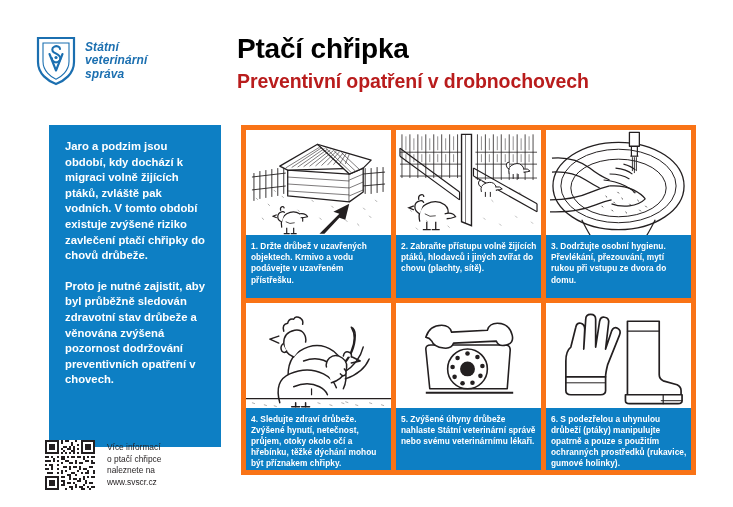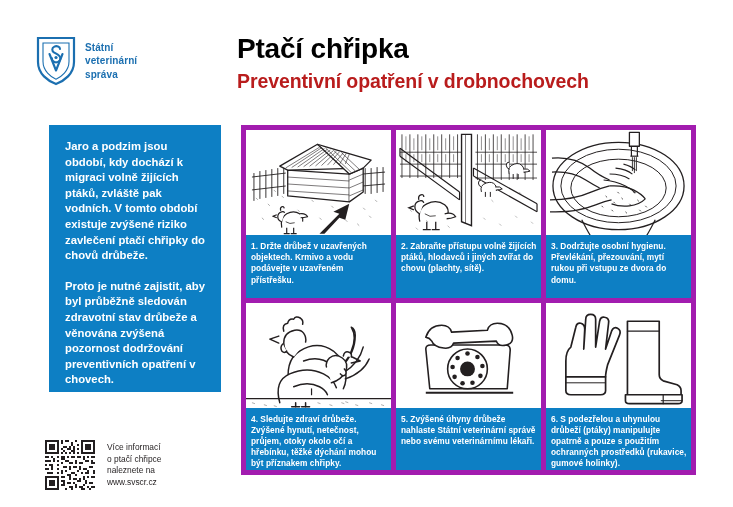--- a/index.html
+++ b/index.html
@@ -25,25 +25,26 @@
   #logo-block {
     position: absolute;
     left: 36px; top: 36px;
     display: flex;
     align-items: center;
     gap: 9px;
   }
   #logo-shield { width: 40px; height: 50px; display:block; }
   #logo-text {
     color: #1b6fb0;
-    font-size: 10px;
+    font-size: 12px;
     font-weight: bold;
     line-height: 13.5px;
     letter-spacing: .1px;
     white-space: pre-line;
+    font-style: italic;
   }
   #title-block {
     position: absolute;
     left: 237px; top: 33px;
   }
   #main-title {
     color: #000000;
     font-size: 28px;
     font-weight: bold;
     line-height: 32px;
@@ -57,41 +58,41 @@
     line-height: 24px;
     letter-spacing: -0.1px;
     margin: 4px 12px 0 0;
   }
 
   
   #intro-panel {
     position: absolute;
     left: 49px; top: 125px;
     width: 172px;
-    height: 267px;
+    height: 322px;
     background: #0d7fc4;
     box-sizing: border-box;
     padding: 14px 15px 10px 16px;
   }
   .intro-para {
     color: #ffffff;
     font-size: 11.3px;
     font-weight: bold;
     line-height: 15.6px;
     margin: 0;
   }
   .intro-para + .intro-para { margin-top: 15px; }
 
   
   #panel-grid {
     position: absolute;
     left: 241px; top: 125px;
     width: 455px;
     height: 350px;
-    background: #a21caf;
+    background: #f97316;
     display: grid;
     grid-template-columns: 1fr 1fr 1fr;
     grid-template-rows: 1fr 1fr;
     gap: 5px;
     padding: 5px;
     box-sizing: border-box;
   }
   .panel {
     background: #0d7fc4;
     display: flex;

